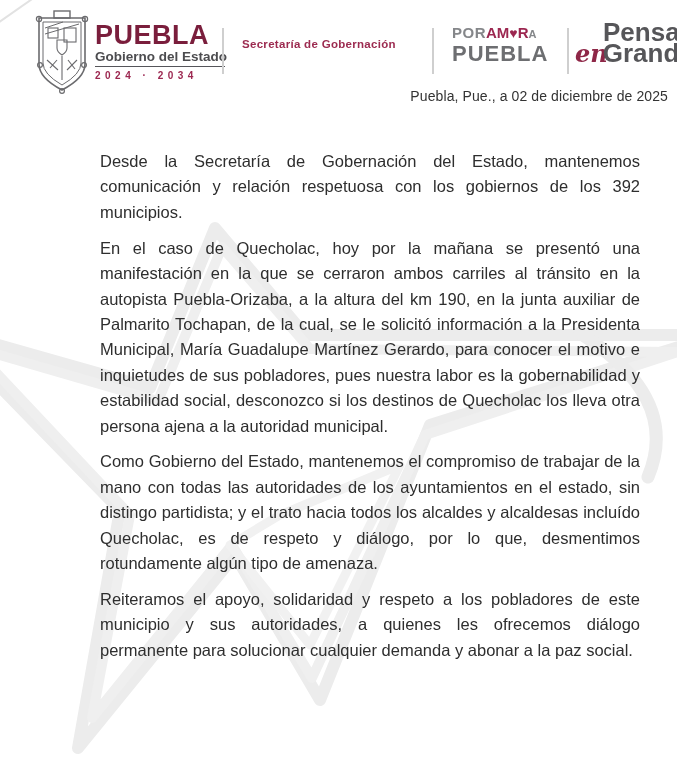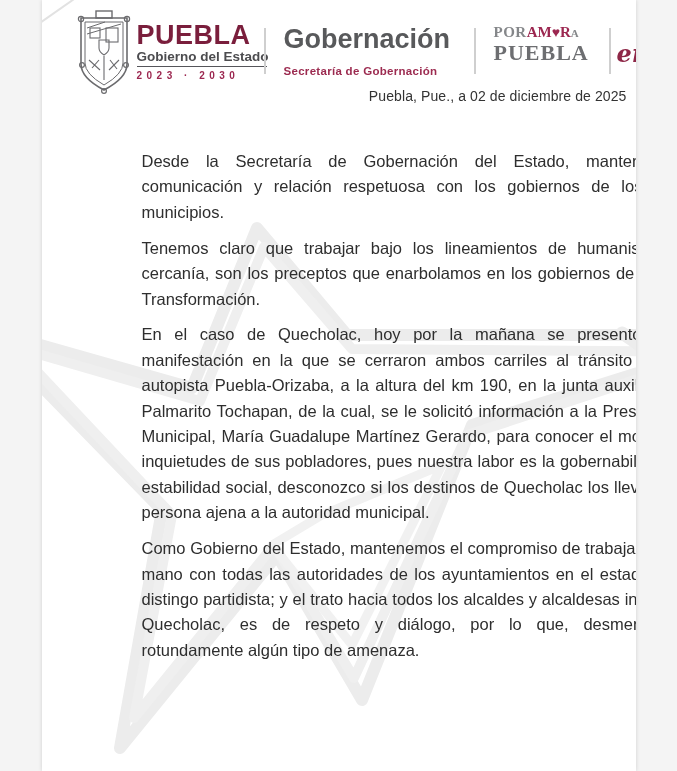--- a/index.html
+++ b/index.html
@@ -1,17 +1,17 @@
 <!DOCTYPE html>
 <html><head>
 <meta charset="utf-8">
 <style>
   html,body{margin:0;padding:0;background:#f4f4f4;}
   .page{
-    position:relative;width:594px;height:771px;background:#ffffff;
+    position:relative;width:677px;height:771px;background:#ffffff;
     overflow:hidden;font-family:"Liberation Sans",sans-serif;
     margin:0 auto;box-shadow:0 0 4px rgba(0,0,0,.15);
   }
   
   .corner-artifact{position:absolute;left:-8px;top:10px;width:46px;height:2px;
     background:#e2e2e2;transform:rotate(-35deg);}
   
   .watermark{position:absolute;left:-20px;top:215px;width:720px;height:560px;z-index:0;}
   
   .header{position:absolute;left:0;top:0;width:100%;height:120px;z-index:2;}
@@ -19,21 +19,21 @@
   .brand-puebla{position:absolute;left:95px;top:22px;width:130px;}
   .brand-puebla .name{font-size:27px;font-weight:700;color:#7a1e3c;letter-spacing:.5px;line-height:26px;}
   .brand-puebla .tagline{font-size:13.5px;font-weight:700;color:#4c4c4f;
     border-bottom:1.5px solid #55555a;padding-bottom:2px;margin-top:1px;white-space:nowrap;}
   .brand-puebla .years{font-size:10px;font-weight:700;color:#9c2750;letter-spacing:4.5px;margin-top:3px;white-space:nowrap;}
   .sep{position:absolute;top:28px;width:2px;height:46px;background:#cfcfcf;}
   .sep-1{left:222px;} .sep-2{left:432px;} .sep-3{left:567px;}
   .brand-gob{position:absolute;left:242px;top:26px;}
   .brand-gob .name{font-size:27px;font-weight:700;color:#58595b;line-height:27px;}
   .brand-gob .subtitle{font-size:11.5px;font-weight:700;color:#9c2b50;letter-spacing:.3px;margin-top:12px;}
-  .brand-amor{position:absolute;left:452px;top:25px;white-space:nowrap;font-family:Liberation Serif, serif;}
+  .brand-amor{position:absolute;left:452px;top:25px;white-space:nowrap;}
   .amor-line1{font-size:15px;font-weight:700;line-height:15px;}
   .amor-line1 .por{color:#85878a;letter-spacing:.5px;}
   .amor-line1 .am,.amor-line1 .r{color:#9c2750;}
   .amor-line1 .heart{color:#9c2750;font-size:14px;}
   .amor-line1 .a-small{color:#85878a;font-size:11px;}
   .amor-line2{font-size:22px;font-weight:700;color:#6d6e71;letter-spacing:1px;line-height:22px;margin-top:1px;}
   .brand-pensar{position:absolute;left:575px;top:20px;width:140px;}
   .pensar-top{font-size:26px;font-weight:700;color:#565659;margin-left:28px;line-height:25px;white-space:nowrap;}
   .pensar-bottom{margin-top:-7px;white-space:nowrap;}
   .pensar-bottom .en-script{font-family:"DejaVu Serif",serif;font-style:italic;font-weight:700;
@@ -78,27 +78,26 @@
       <rect x="31" y="18" width="12" height="14" stroke="#6b6b6e" stroke-width="1.1"></rect>
       <rect x="15" y="18" width="10" height="10" stroke="#6b6b6e" stroke-width="1.1"></rect>
       <path d="M24,30 h10 v8 q0,4 -5,7 q-5,-3 -5,-7 Z" stroke="#6b6b6e" stroke-width="1.1"></path>
       <path d="M14,50 L25,60 M17,58 L24,50 M34,60 L44,50 M35,50 L42,59" stroke="#6b6b6e" stroke-width="1.1"></path>
       <path d="M29,46 V70" stroke="#6b6b6e" stroke-width="1.1"></path>
     </svg>
 
     <div class="brand-puebla">
       <div class="name">PUEBLA</div>
       <div class="tagline">Gobierno del Estado</div>
-      <div class="years">2023 · 2030</div>
+      <div class="years">2024 · 2034</div>
     </div>
 
     <div class="sep sep-1"></div>
 
     <div class="brand-gob">
-      <div class="name">Gobernación</div>
       <div class="subtitle">Secretaría de Gobernación</div>
     </div>
 
     <div class="sep sep-2"></div>
 
     <div class="brand-amor">
       <div class="amor-line1">
         <span class="por">POR</span><span class="am">AM</span><span class="heart">♥</span><span class="r">R</span><span class="a-small">A</span>
       </div>
       <div class="amor-line2">PUEBLA</div>
@@ -111,19 +110,19 @@
       <div class="pensar-bottom">
         <span class="en-script">en</span><span class="grande">Grande</span>
       </div>
     </div>
   </div>
 
   <div class="dateline">Puebla, Pue., a 02 de diciembre de 2025</div>
 
   <div class="body-text">
     <p>Desde la Secretaría de Gobernación del Estado, mantenemos comunicación y relación respetuosa con los gobiernos de los 392 municipios.</p>
-    <p>Tenemos claro que trabajar bajo los lineamientos de humanismo y cercanía, son los preceptos que enarbolamos en los gobiernos de la 4ta Transformación.</p>
     <p>En el caso de Quecholac, hoy por la mañana se presentó una manifestación en la que se cerraron ambos carriles al tránsito en la autopista Puebla-Orizaba, a la altura del km 190, en la junta auxiliar de Palmarito Tochapan, de la cual, se le solicitó información a la Presidenta Municipal, María Guadalupe Martínez Gerardo, para conocer el motivo e inquietudes de sus pobladores, pues nuestra labor es la gobernabilidad y estabilidad social, desconozco si los destinos de Quecholac los lleva otra persona ajena a la autoridad municipal.</p>
     <p>Como Gobierno del Estado, mantenemos el compromiso de trabajar de la mano con todas las autoridades de los ayuntamientos en el estado, sin distingo partidista; y el trato hacia todos los alcaldes y alcaldesas incluído Quecholac, es de respeto y diálogo, por lo que, desmentimos rotundamente algún tipo de amenaza.</p>
+    <p>Reiteramos el apoyo, solidaridad y respeto a los pobladores de este municipio y sus autoridades, a quienes les ofrecemos diálogo permanente para solucionar cualquier demanda y abonar a la paz social.</p>
   </div>
 
 
 </div>
 
 </body></html>

